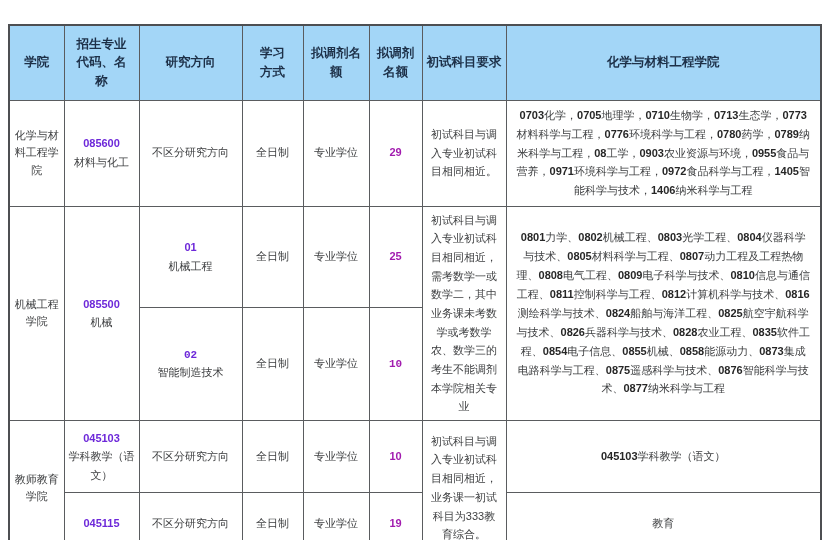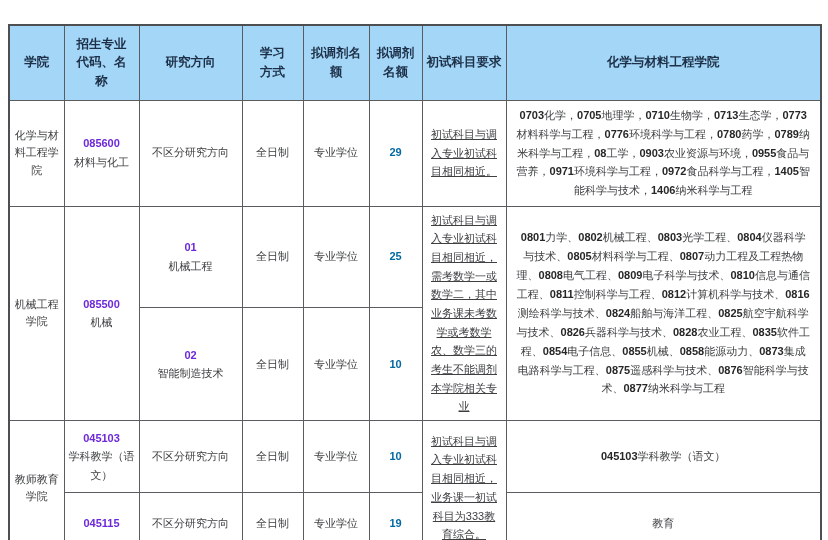--- a/index.html
+++ b/index.html
@@ -23,31 +23,31 @@
   th{
     background:#a3d6f7;color:#1d3048;
     font-size:12.5px;font-weight:bold;line-height:1.5;
     height:60px;padding:2px 6px;
   }
   th.h-mode{padding:18px 15px;margin-top:8px;}
   th.h-exam{padding:2px 4px;}
   td{font-size:11px;color:#3f4042;line-height:1.55;}
   .r1{height:106px;}
   .r2a{height:95px;}
-  .r2b{height:105px;}
+  .r2b{height:105px;font-family:Liberation Mono, monospace;}
   .r3a{height:72px;}
   .r3b{height:63px;}
   .bold{font-weight:bold;color:#6d28d9;}
   .blk{display:block;}
   td.code-cell .blk{line-height:1.7;}
   td.dir-cell .blk{line-height:1.7;}
-  td.exam-cell{line-height:1.7;padding:4px 5px;text-decoration:underline;}
+  td.exam-cell{line-height:1.7;padding:4px 5px;}
   td.accept-cell{line-height:1.72;padding:4px 9px;word-break:break-all;}
   td.accept-cell b{color:#272727;}
-  td.quota-cell{font-weight:bold;color:#0369a1;}
+  td.quota-cell{font-weight:bold;color:#a21caf;}
 </style>
 </head>
 <body>
 
 <div class="page">
   <table class="adm">
     <colgroup>
       <col style="width:55px">
         <col style="width:75px">
         <col style="width:103px">

